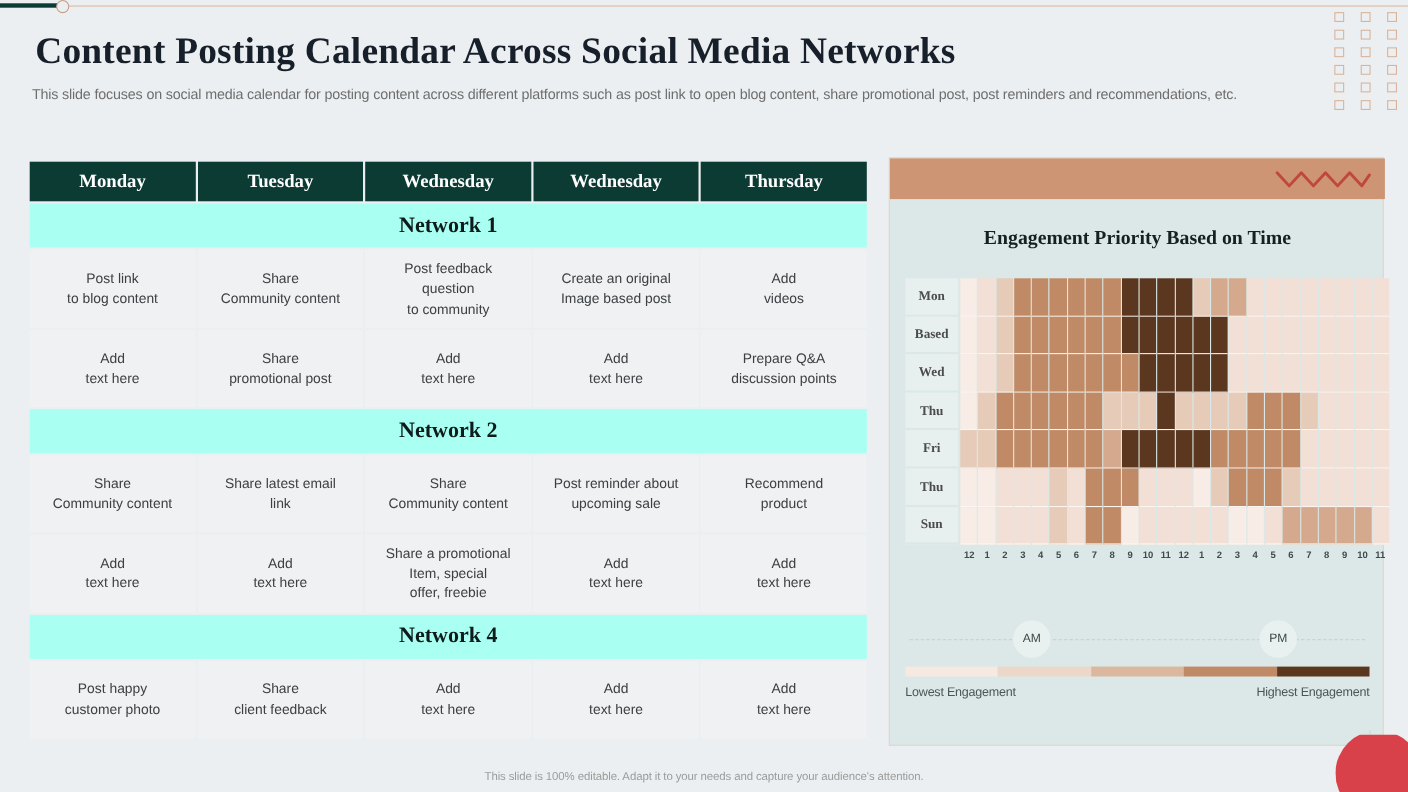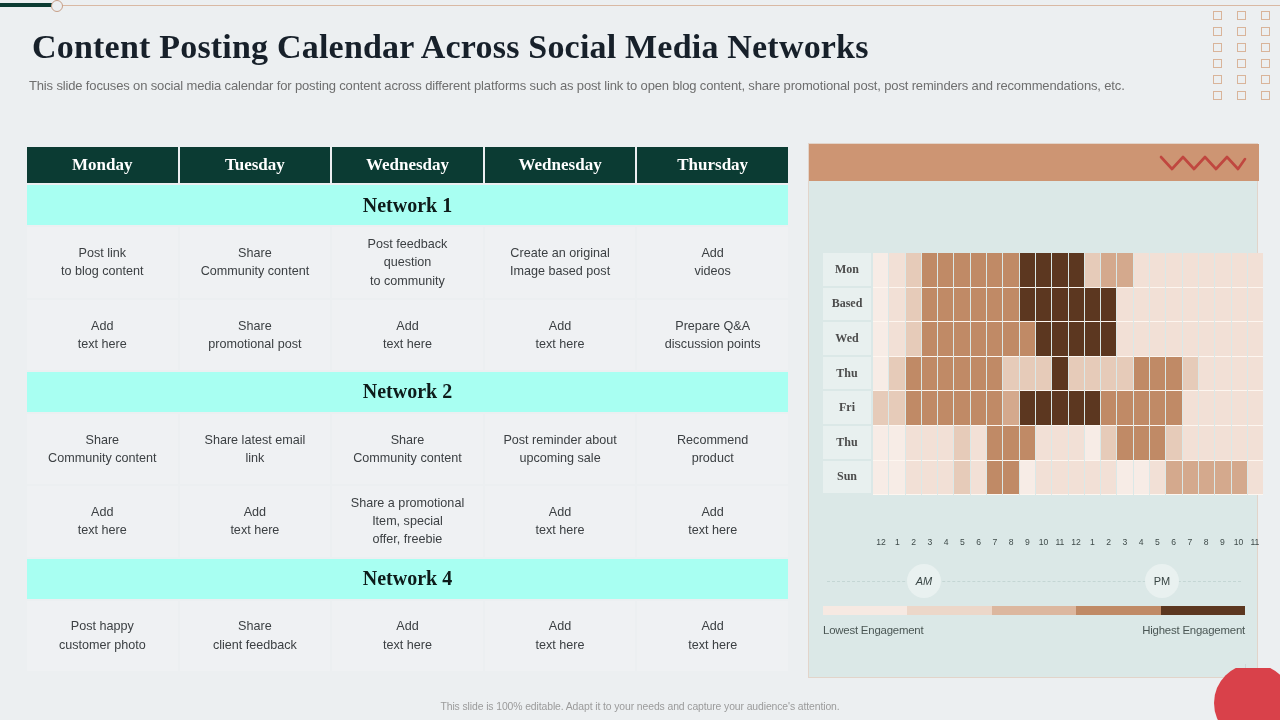--- a/index.html
+++ b/index.html
@@ -138,41 +138,41 @@
   .hm-cells { display: flex; flex: 1 1 auto; gap: 1px; padding-left: 2px; }
   .hm-cells span {
     flex: 1 1 0; display: block;
     border-bottom: 1.5px solid #fdf6f0;
   }
   .hm-hours {
     display: flex; margin-left: 50px; margin-top: 4px;
   }
   .hm-hours span {
     flex: 1 1 0; text-align: center;
-    font-size: 8.6px; font-weight: 400; color: #3f4b4a; margin-top: 38px;
+    font-size: 8.6px; font-weight: 700; color: #3f4b4a;
   }
 
   
   .ampm {
     position: absolute; left: 18px; top: 417px;
     width: 414px; height: 40px;
   }
   .ampm-line {
     position: absolute; left: 0; top: 20px;
     width: 414px; height: 0;
     border-top: 1px dashed #c4d6d4;
   }
   .ampm-pill {
     position: absolute; top: 3px;
     width: 34px; height: 34px; border-radius: 50%;
     background: #e9f1f0;
     display: flex; align-items: center; justify-content: center;
     font-size: 11px; color: #3a4645; font-weight: 400;
   }
-  .ampm-am { left: 80px; font-style: italic; }
+  .ampm-am { left: 94px; }
   .ampm-pm { left: 318px; }
 
   
   .legend {
     position: absolute; left: 14px; top: 462px;
     width: 422px;
   }
   .legend-bar { display: flex; height: 9px; }
   .legend-bar span { flex: 1 1 0; display: block; }
   .legend-text {
@@ -294,20 +294,21 @@
       </tbody>
   </table>
 
   <div class="panel">
     <div class="panel-band">
       <svg class="zigzag" width="88" height="20" viewBox="0 0 88 20">
         <polyline points="2,4 13,16 24,4 35,16 46,4 57,16 68,4 79,16 86,6" fill="none" stroke="#c0473f" stroke-width="2.6" stroke-linejoin="round" stroke-linecap="round"></polyline>
       </svg>
     </div>
 
+    <div class="panel-title">Engagement Priority Based on Time</div>
 
     <div class="hm">
       <div id="hmRows">
           <div class="hm-row">
             <div class="hm-label">Mon</div>
             <div class="hm-cells">
               <span style="background: rgb(247, 236, 230);"></span>
               <span style="background: rgb(242, 224, 214);"></span>
               <span style="background: rgb(230, 203, 185);"></span>
               <span style="background: rgb(192, 138, 102);"></span>

